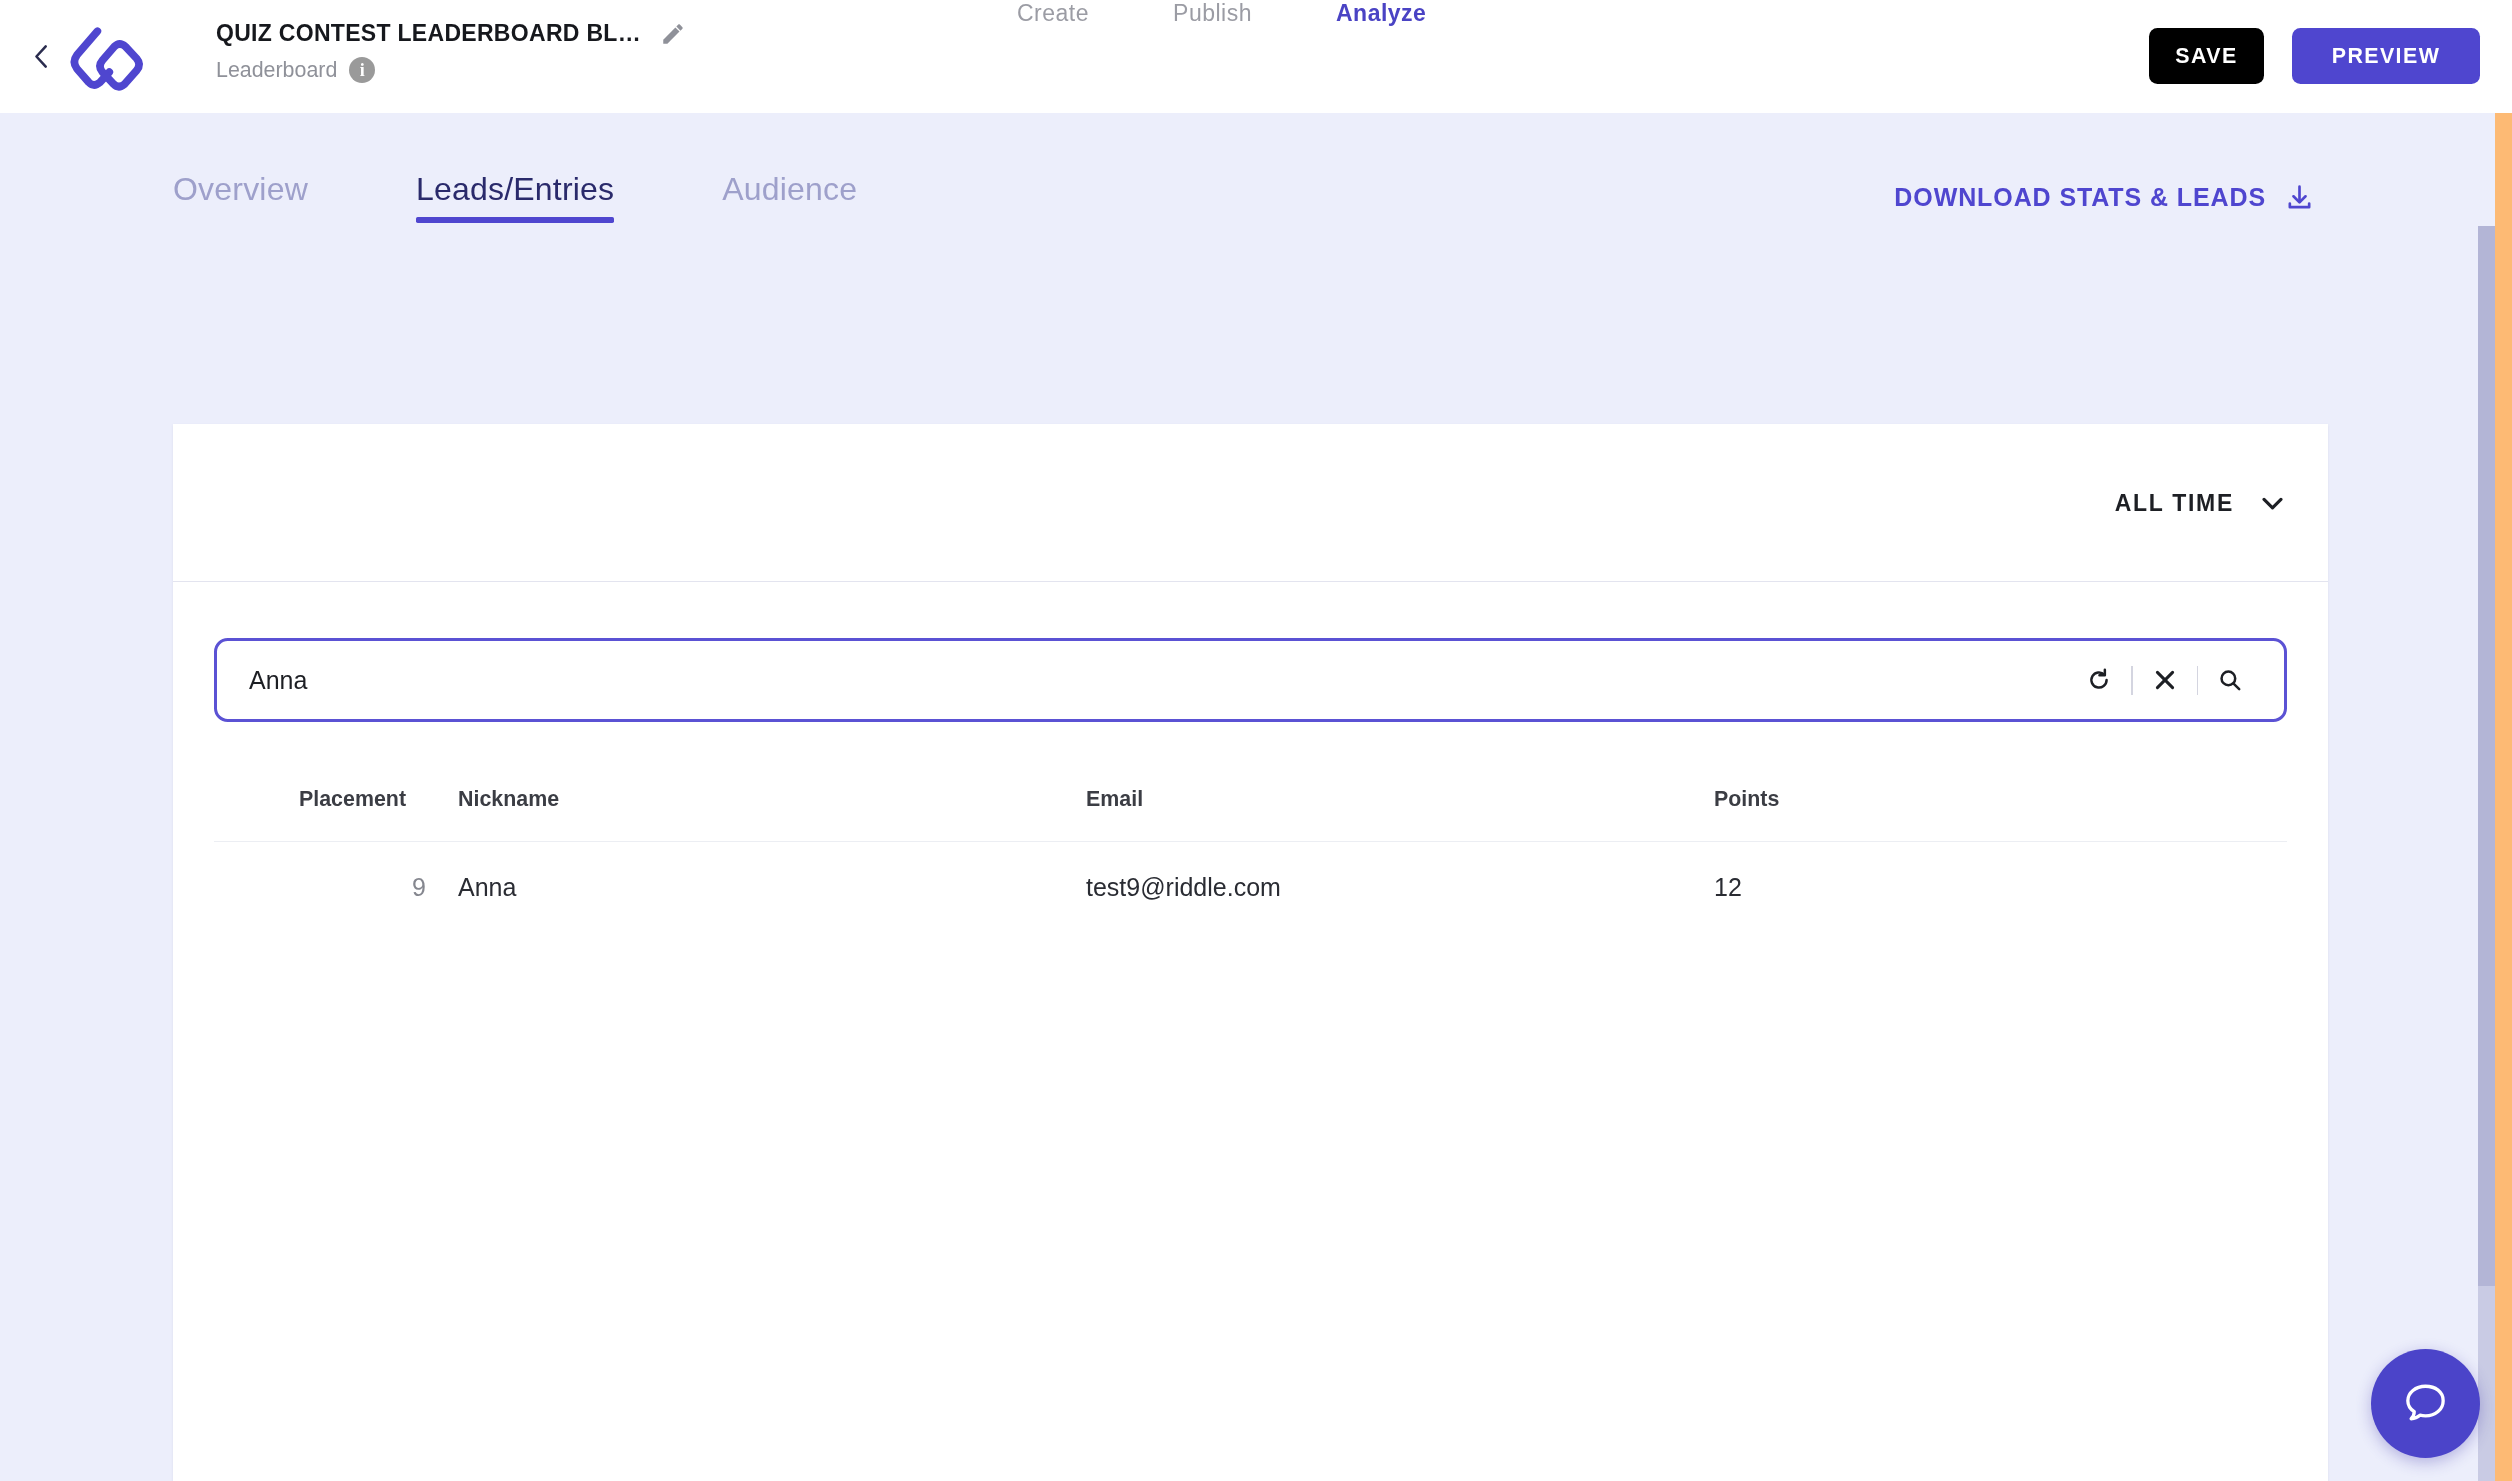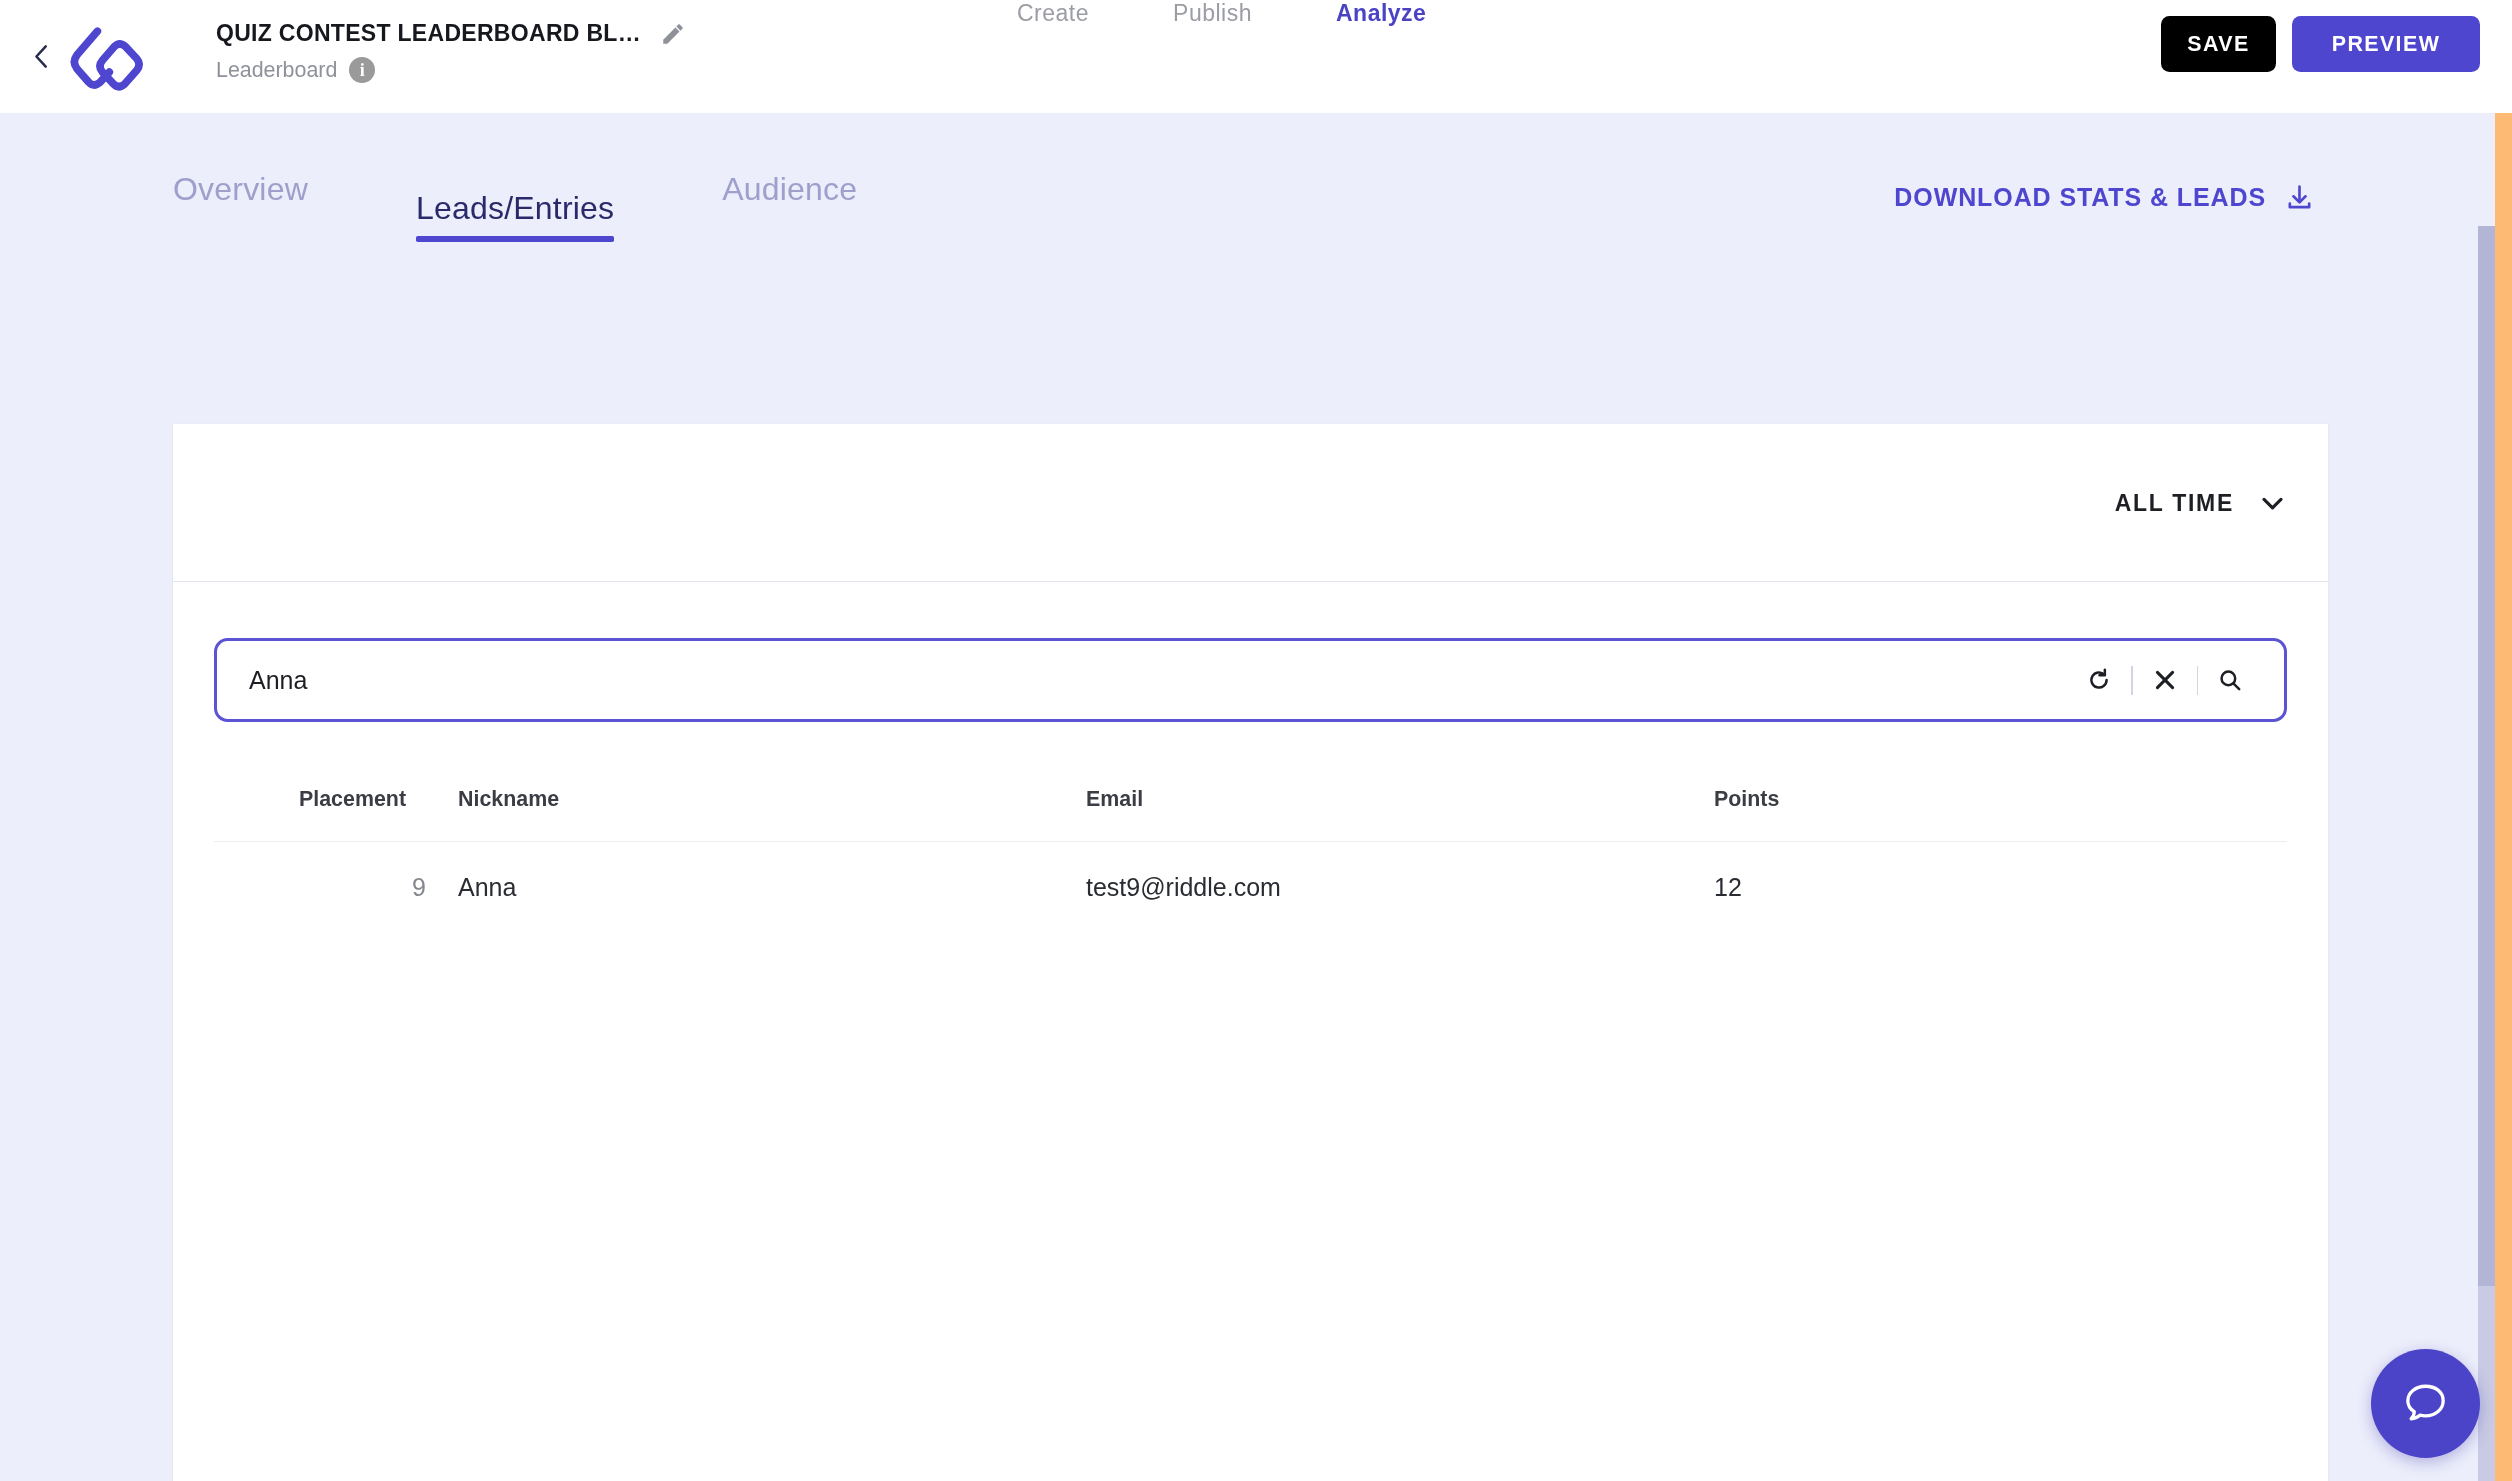--- a/index.html
+++ b/index.html
@@ -121,23 +121,23 @@
     font-weight: normal;
   }
   .mainnav-item.active {
     color: #4a43c4;
     font-weight: bold;
   }
 
   .topbar-actions {
     position: absolute;
     right: 32px;
-    top: 16px;
-    display: flex;
-    gap: 16px;
+    top: 28px;
+    display: flex;
+    gap: 28px;
   }
   .btn {
     height: 56px;
     border-radius: 8.5px;
     border: none;
     color: #ffffff;
     font-size: 21.4px;
     font-weight: bold;
     letter-spacing: 1.4px;
     font-family: "Liberation Sans", sans-serif;
@@ -172,21 +172,21 @@
   }
   .tab {
     font-size: 32px;
     color: #9ea0cb;
     cursor: pointer;
     padding-bottom: 15.4px;
     position: relative;
     letter-spacing: 0.2px;
   }
   .tab + .tab { margin-left: 108px; }
-  .tab.active { color: #2a2a6b; margin-top: 19px; }
+  .tab.active { color: #2a2a6b; }
   .tab.active::after {
     content: "";
     position: absolute;
     left: 0; bottom: 0;
     width: 100%;
     height: 6px;
     background: #4f46cf;
     border-radius: 1.7px;
   }
 

